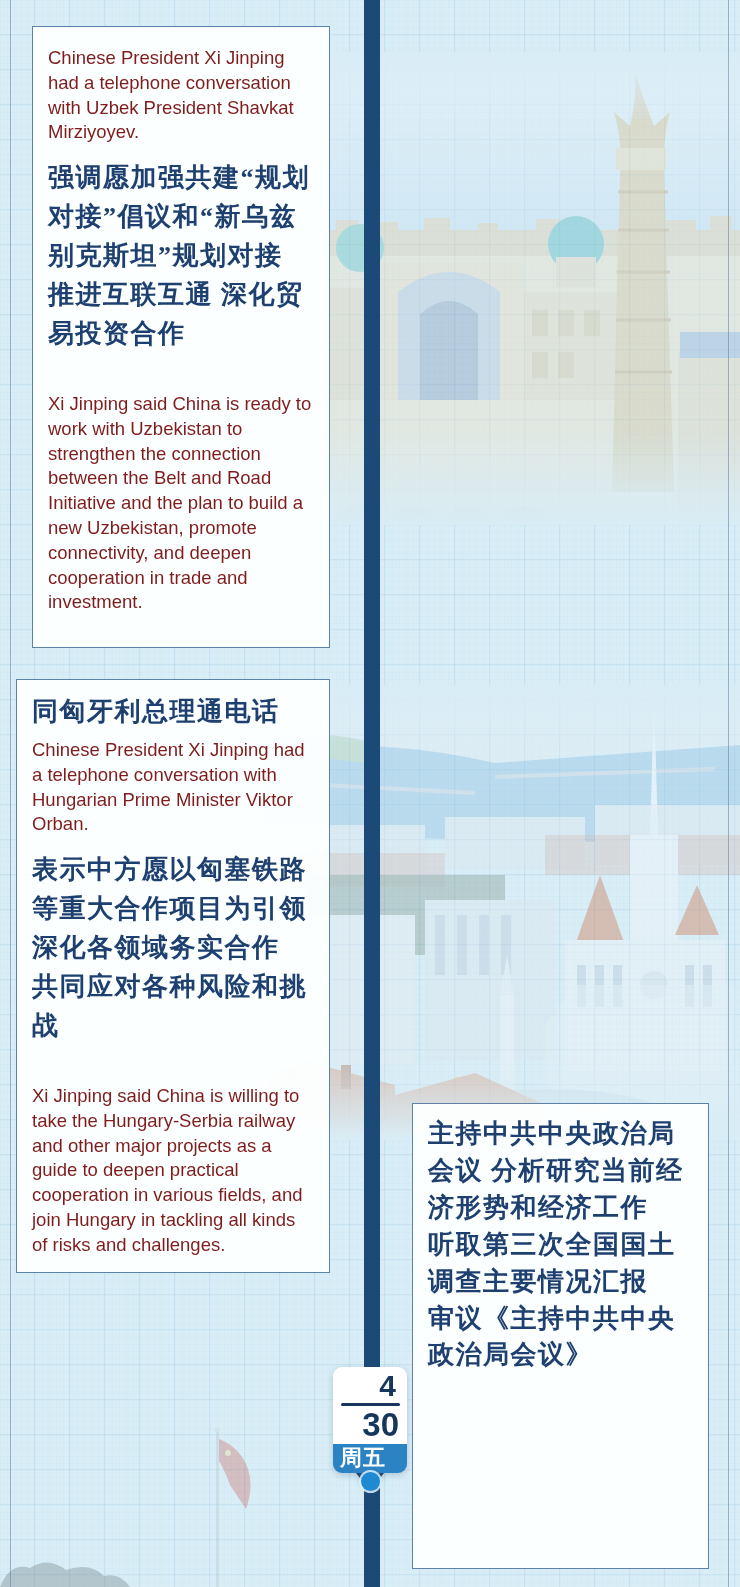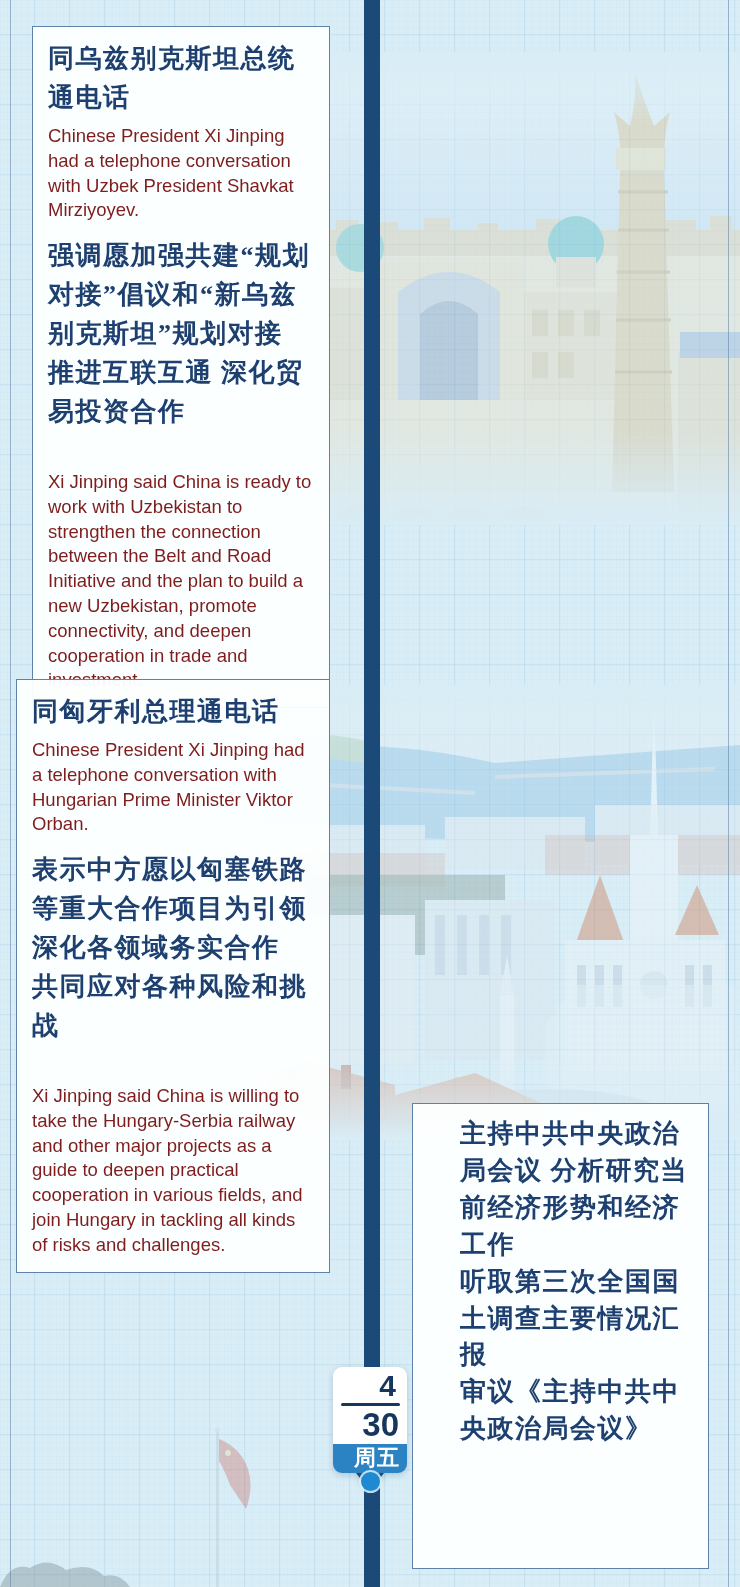--- a/index.html
+++ b/index.html
@@ -38,21 +38,21 @@
   .card-1{left:32px;top:26px;width:298px;min-height:622px;}
   .card-2{left:16px;top:679px;width:314px;min-height:523px;}
   .card-3{left:412px;top:1103px;width:297px;min-height:466px;}
 
   .zh-title{
     font-family:"Liberation Serif", serif;
     font-weight:700;
     font-size:26px;line-height:1.5;letter-spacing:1.5px;
     color:#1e4070;
   }
-  .card-3 .zh-title{line-height:1.42;margin-left:32px;}
+  .card-3 .zh-title{line-height:1.42;}
   .en-para{
     font-size:18.5px;line-height:1.34;
     color:#7f1d1d;
     margin:7px 0 13px 0;
   }
   .en-para.last{margin-bottom:0;margin-top:39px;}
 
   .date-badge{
     position:absolute;left:333px;top:1367px;width:74px;z-index:4;
     filter:drop-shadow(0 2px 3px rgba(40,80,120,.25));
@@ -66,21 +66,21 @@
     text-align:right;padding-right:4px;
   }
   .badge-fraction-line{height:3px;background:#17365d;margin:1px 0 1px 1px;border-radius:2px;}
   .badge-day{
     font-size:33px;font-weight:700;color:#17365d;line-height:1.08;
     text-align:right;padding-right:1px;
   }
   .badge-week{
     background:#2b83c4;color:#ffffff;
     font-size:22px;font-weight:700;line-height:1.15;
-    text-align:right;padding:1px 7px 3px 7px;
+    padding:1px 13px 3px 7px;
     border-radius:0 0 9px 9px;
     letter-spacing:1px;
   }
   .badge-pointer{
     width:0;height:0;margin:0 auto;
     border-left:14px solid transparent;
     border-right:14px solid transparent;
     border-top:18px solid #1c4a79;
   }
   .timeline-dot{
@@ -229,21 +229,20 @@
       <path d="M0 39 Q10 14 30 20 Q48 8 66 22 Q90 14 104 28 Q120 24 130 39 Z" fill="#5d6f72"></path>
     </svg>
   </div>
 
   <div class="edge-line left"></div>
   <div class="edge-line right"></div>
 
   <div class="timeline-bar"></div>
 
   <div class="card card-1">
-    <div class="zh-title">同乌兹别克斯坦总统通电话</div>
     <div class="en-para">Chinese President Xi Jinping had a telephone conversation with Uzbek President Shavkat Mirziyoyev.</div>
     <div class="zh-title">强调愿加强共建“规划对接”倡议和“新乌兹别克斯坦”规划对接 推进互联互通 深化贸易投资合作</div>
     <div class="en-para last">Xi Jinping said China is ready to work with Uzbekistan to strengthen the connection between the Belt and Road Initiative and the plan to build a new Uzbekistan, promote connectivity, and deepen cooperation in trade and investment.</div>
   </div>
 
   <div class="card card-2">
     <div class="zh-title">同匈牙利总理通电话</div>
     <div class="en-para">Chinese President Xi Jinping had a telephone conversation with Hungarian Prime Minister Viktor Orban.</div>
     <div class="zh-title">表示中方愿以匈塞铁路等重大合作项目为引领 深化各领域务实合作 共同应对各种风险和挑战</div>
     <div class="en-para last">Xi Jinping said China is willing to take the Hungary-Serbia railway and other major projects as a guide to deepen practical cooperation in various fields, and join Hungary in tackling all kinds of risks and challenges.</div>

